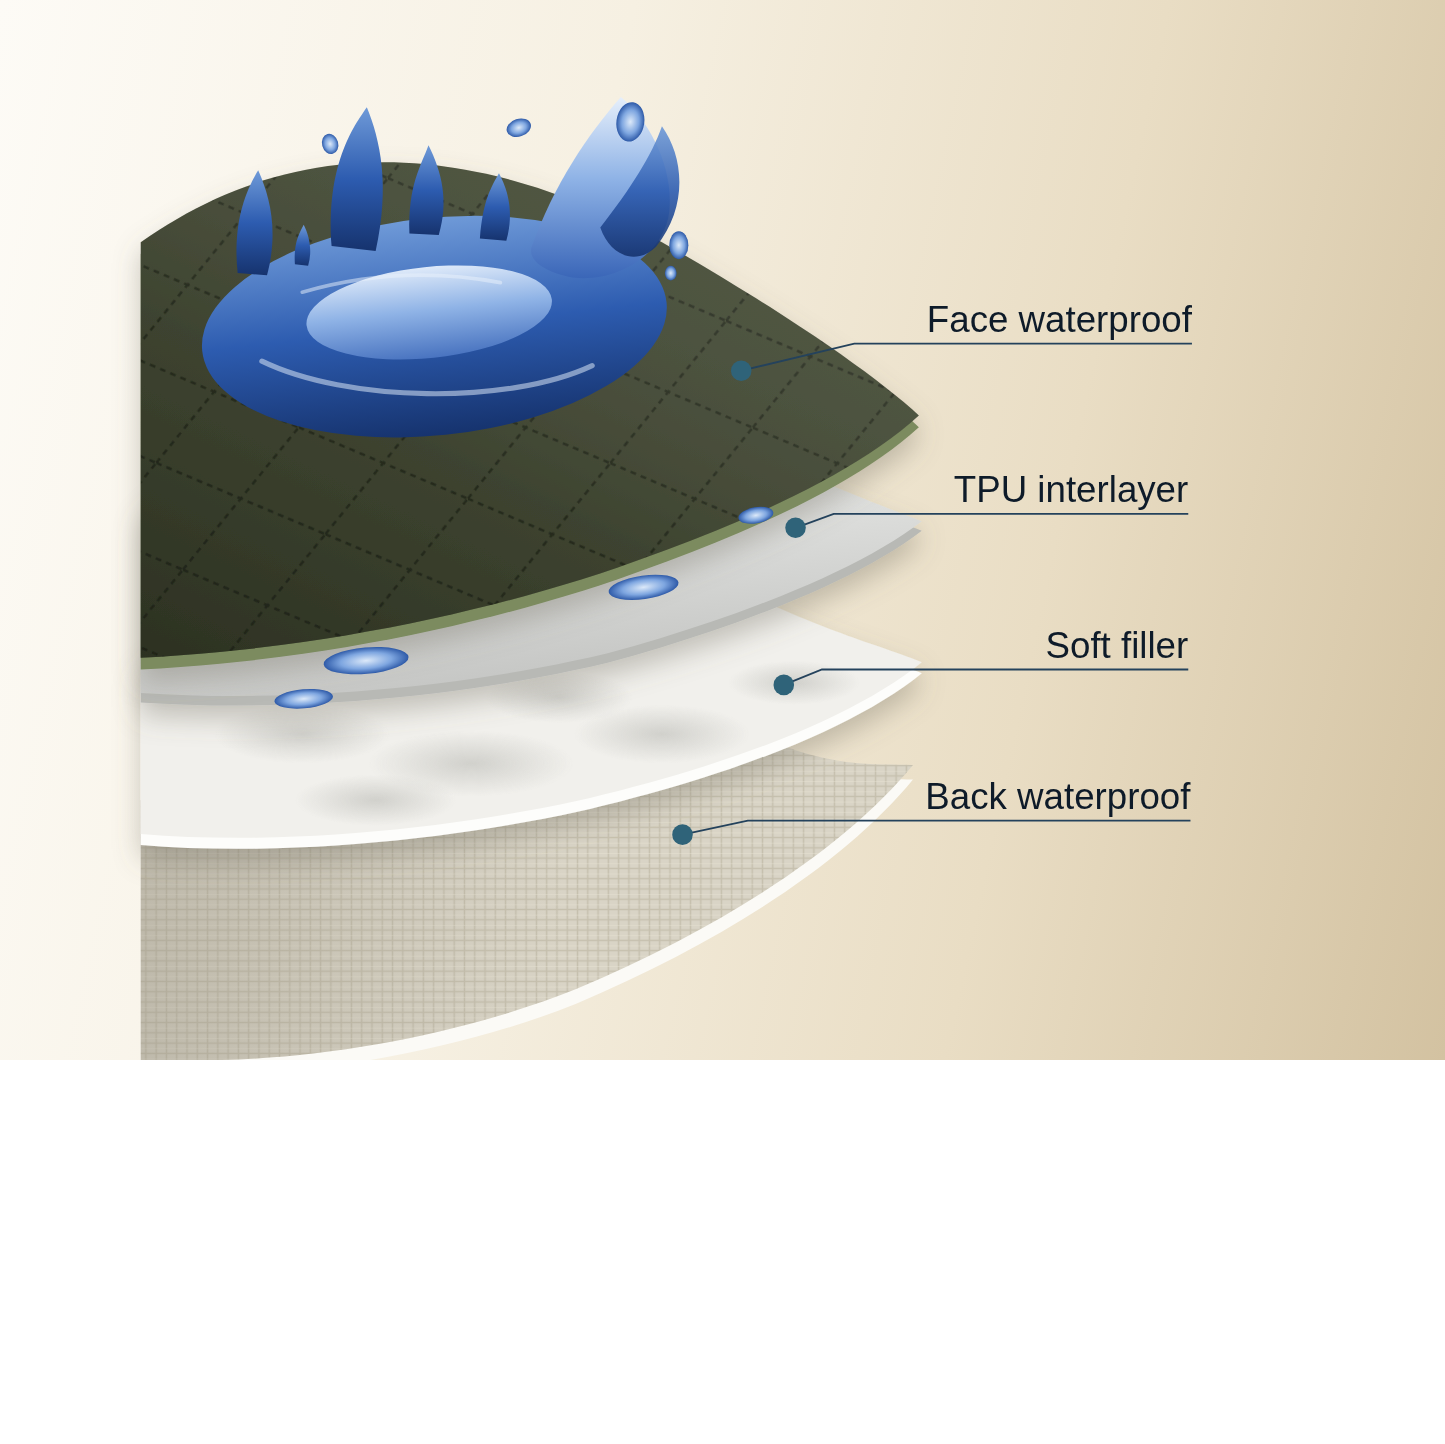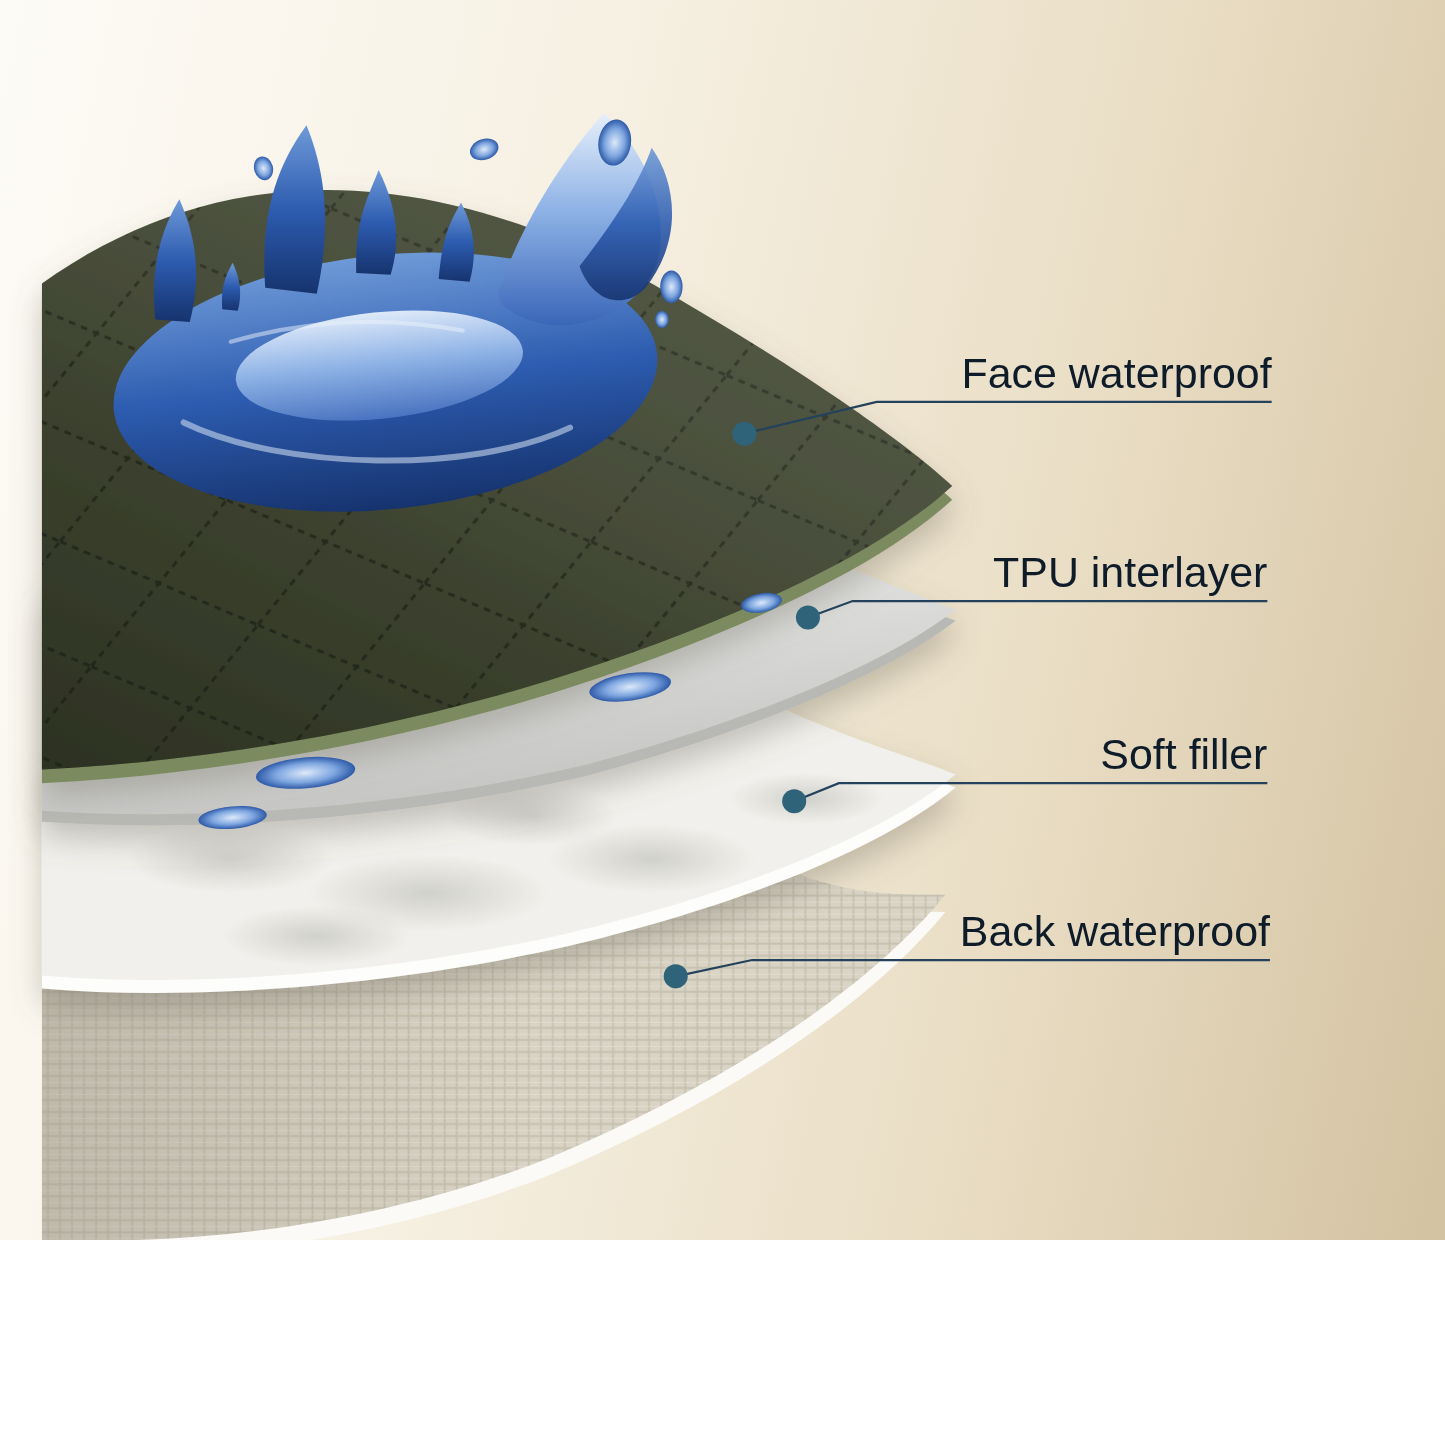--- a/index.html
+++ b/index.html
@@ -1,18 +1,18 @@
 <!DOCTYPE html>
 <html><head>
 <meta charset="utf-8">
 <style>
   html,body{margin:0;padding:0;}
   .stage{
     position:relative;
-    width:1445px;height:1240px;
+    width:1445px;height:1060px;
     overflow:hidden;
     background:linear-gradient(102deg,#fdfbf6 0%,#f6f0e2 38%,#e9ddc4 70%,#d3c2a1 100%);
   }
   .stage svg{display:block;width:100%;height:100%;}
   .callout-text{
     font-family:"Liberation Sans","DejaVu Sans",sans-serif;
     font-size:50px;
     font-weight:500;
     fill:#0e1b29;
   }

